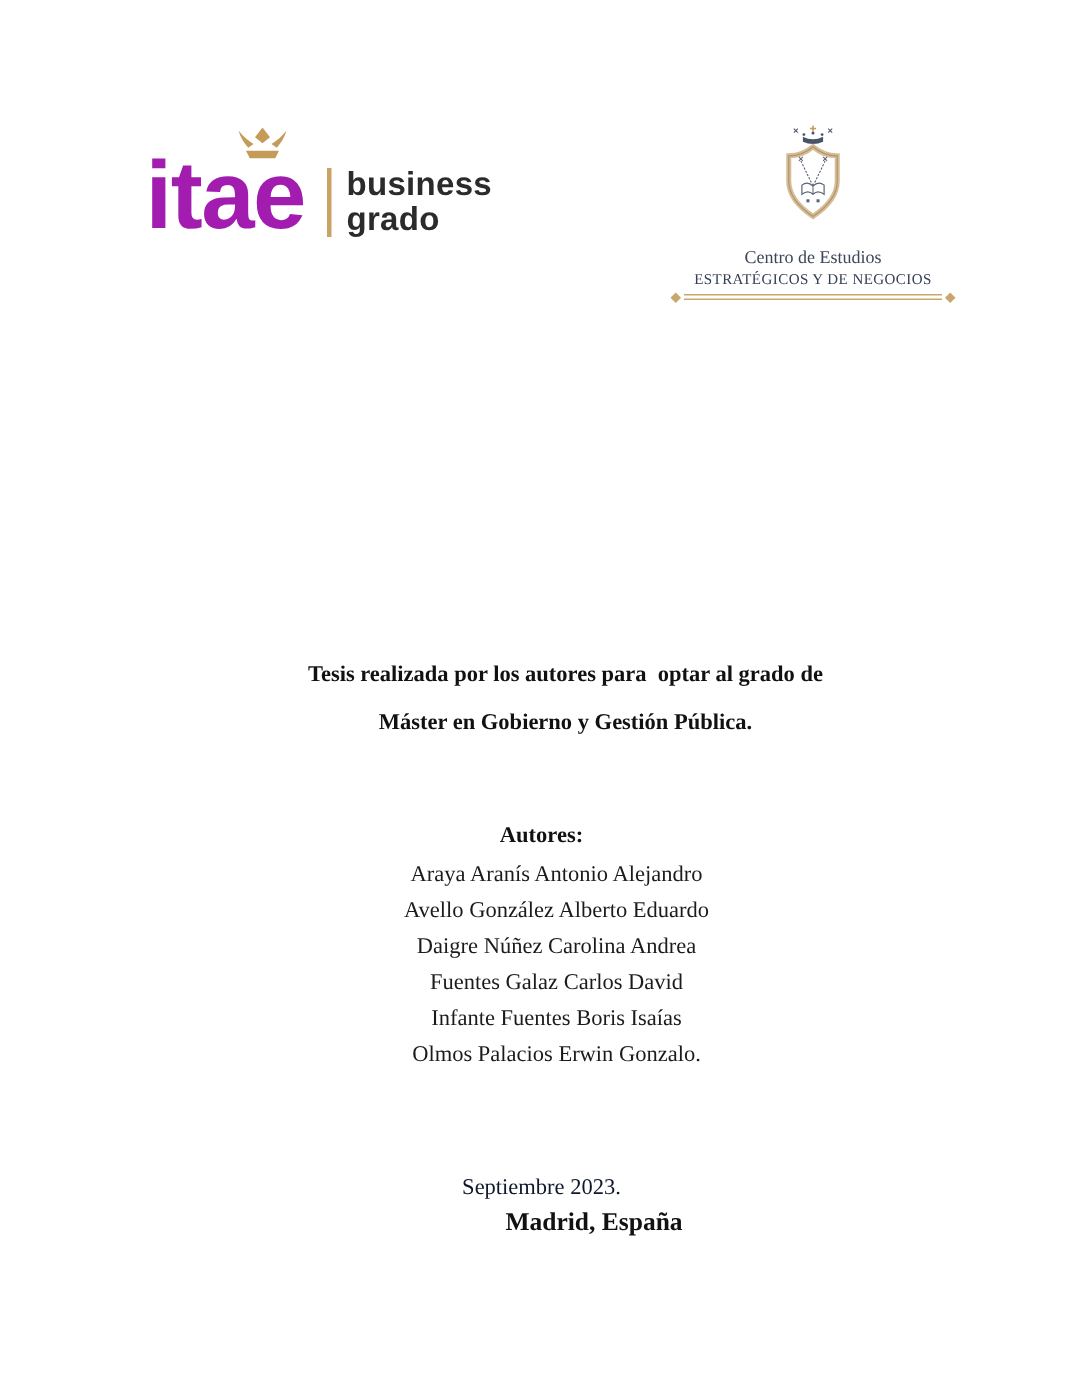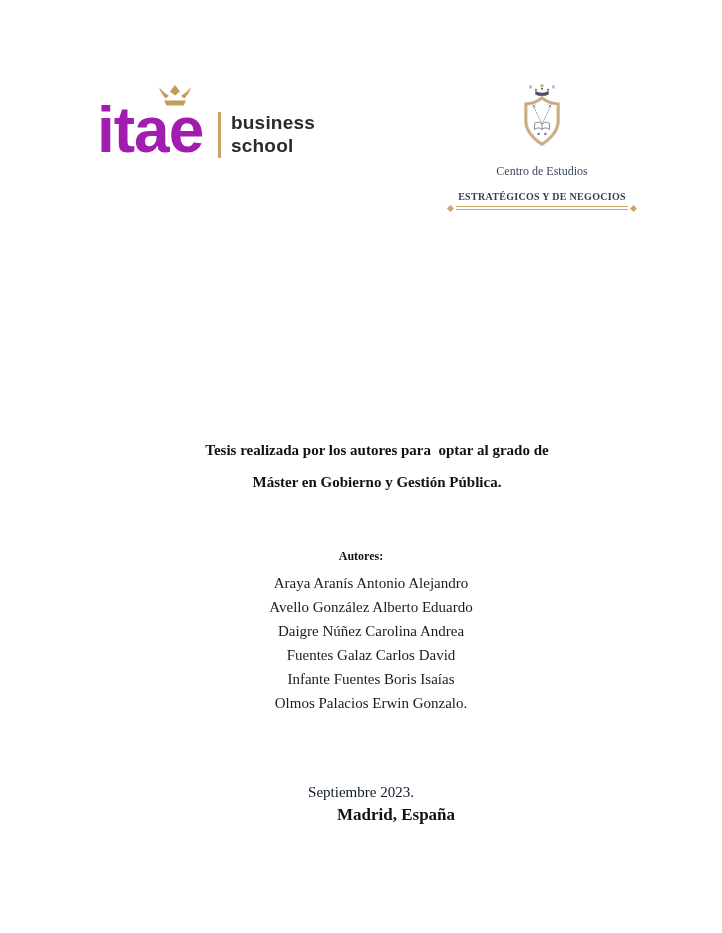--- a/index.html
+++ b/index.html
@@ -18,65 +18,65 @@
   .itae-word{
     position:absolute;left:97px;top:100px;
     font-family:Liberation Sans, sans-serif;
     font-weight:bold;font-size:64px;line-height:60px;letter-spacing:-1px;
     color:#a21caf;
   }
   .itae-divider{position:absolute;left:218px;top:112px;width:3px;height:46px;background:#c9a366;}
   .itae-school{
     position:absolute;left:231px;top:111px;
     font-family:"Liberation Sans", sans-serif;
-    font-weight:bold;font-size:19px;line-height:23px;letter-spacing:.2px;
+    font-weight:bold;font-size:22px;line-height:23px;letter-spacing:.2px;
     color:#2b2b2b;
   }
   
   .crest{position:absolute;left:448px;top:83px;width:188px;text-align:center;}
   .crest-svg{display:block;margin:0 auto;}
   .crest-line1{font-size:12px;color:#3c4659;margin-top:17px;}
-  .crest-line2{font-size:10px;font-weight:bold;letter-spacing:.3px;color:#343f54;margin-top:12px;}
+  .crest-line2{font-size:10px;font-weight:normal;letter-spacing:.3px;color:#343f54;margin-top:2px;}
   .crest-rule{
     position:relative;height:2px;margin:4px 8px 0;
     border-top:1px solid #c9a76b;border-bottom:1px solid #c9a76b;
   }
   .crest-rule::before,.crest-rule::after{
     content:"";position:absolute;top:-1px;width:5px;height:5px;
     background:#c9a76b;transform:rotate(45deg);
   }
   .crest-rule::before{left:-8px;}
   .crest-rule::after{right:-8px;}
   
   .centered{position:absolute;left:0;width:722px;text-align:center;}
   .title{top:322px;font-size:22px;font-weight:bold;line-height:38px;color:#111;}
   .subtitle{top:434px;font-size:15px;font-weight:bold;line-height:32px;color:#111;padding-left:16px;}
   .subtitle .line{white-space:pre-wrap;}
-  .authors-heading{top:549px;font-size:12px;font-weight:bold;color:#111;}
+  .authors-heading{top:549px;font-size:15px;font-weight:bold;color:#111;}
   .authors-list{top:571px;font-size:15px;line-height:24px;color:#1b1b1b;margin-left:10px;}
   .date-line{top:784px;font-size:15px;color:#0f172a;}
   .location-line{top:805px;font-size:17px;font-weight:bold;color:#111;margin-left:35px;}
 </style>
 </head>
 <body>
 
 <div class="page">
 
   <div class="itae-logo">
     <svg class="itae-crown" width="38" height="21" viewBox="0 0 38 21" aria-hidden="true">
       <path d="M19 0 L24 6.5 L19 10.5 L14 6.5 Z" fill="#c49b57"></path>
       <path d="M3 2 C6 6 10 9 13 11 L9.5 13.5 C6.5 10 4 6 3 2 Z" fill="#c49b57"></path>
       <path d="M35 2 C32 6 28 9 25 11 L28.5 13.5 C31.5 10 34 6 35 2 Z" fill="#c49b57"></path>
       <path d="M8 15.5 L30 15.5 L27.5 20.5 L10.5 20.5 Z" fill="#c49b57"></path>
     </svg>
     <div class="itae-word">itae</div>
     <div class="itae-divider"></div>
     <div class="itae-school">
       <div>business</div>
-      <div>school</div>
+      <div>grado</div>
     </div>
   </div>
 
   <div class="crest">
     <svg class="crest-svg" width="68" height="64" viewBox="0 0 80 95" aria-hidden="true">
 
       <path d="M21 8 L25 4 M21 4 L25 8" stroke="#4a5468" stroke-width="1" fill="none"></path>
       <path d="M55 8 L59 4 M55 4 L59 8" stroke="#4a5468" stroke-width="1" fill="none"></path>
       <path d="M40 1 L40 7 M37 4 L43 4" stroke="#c49b57" stroke-width="1.5" fill="none"></path>
 

